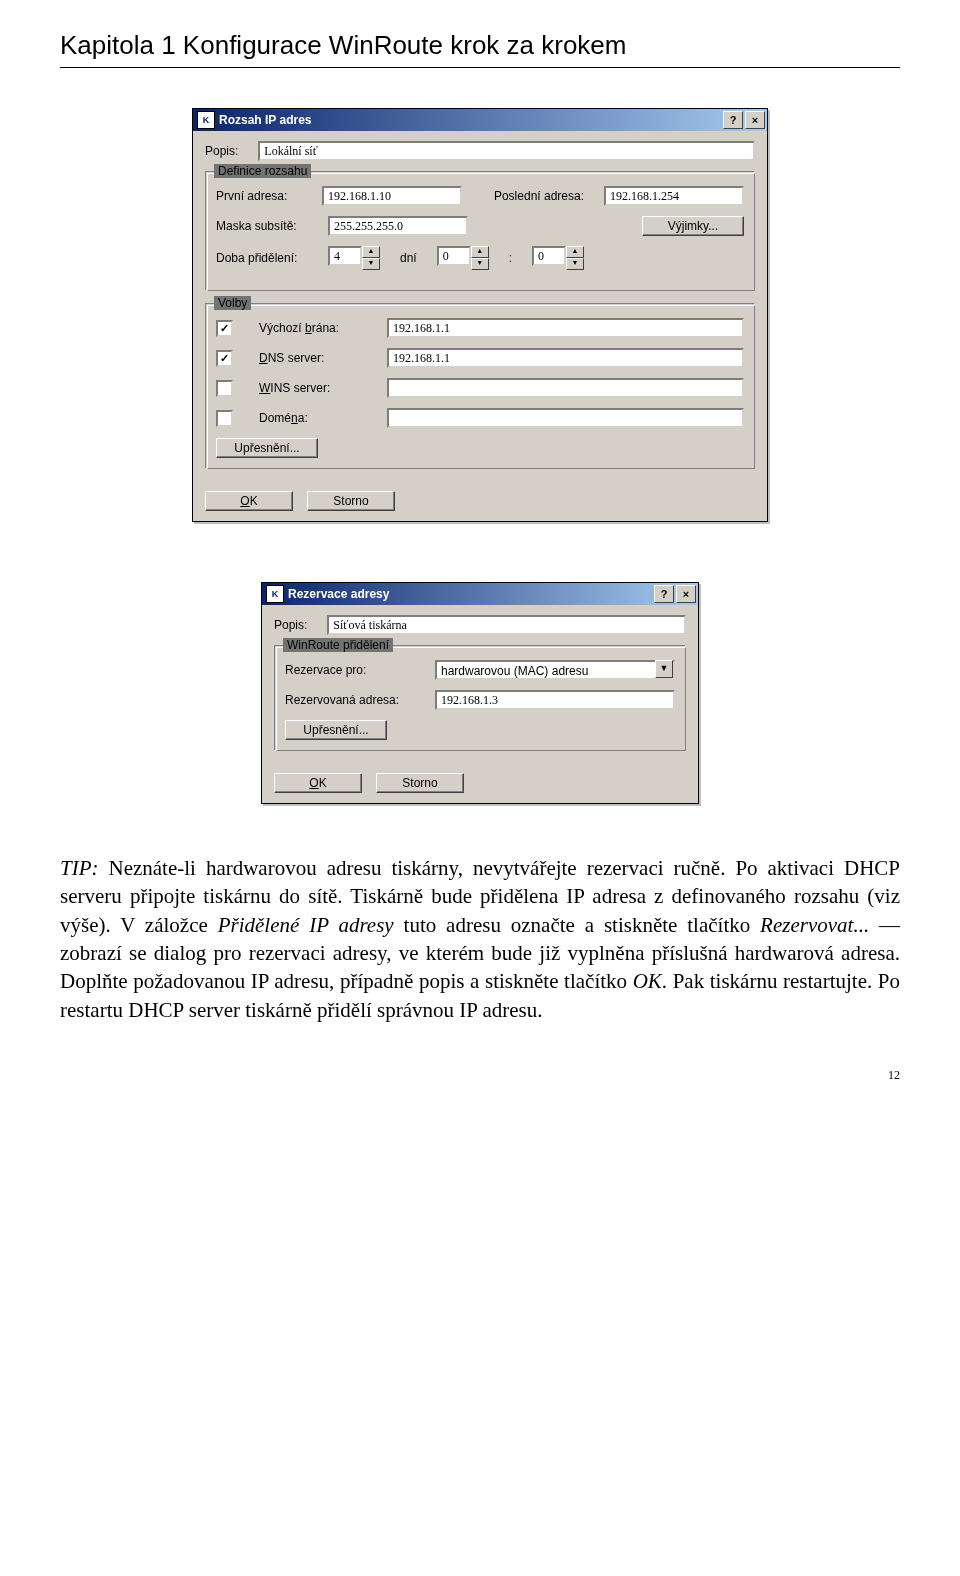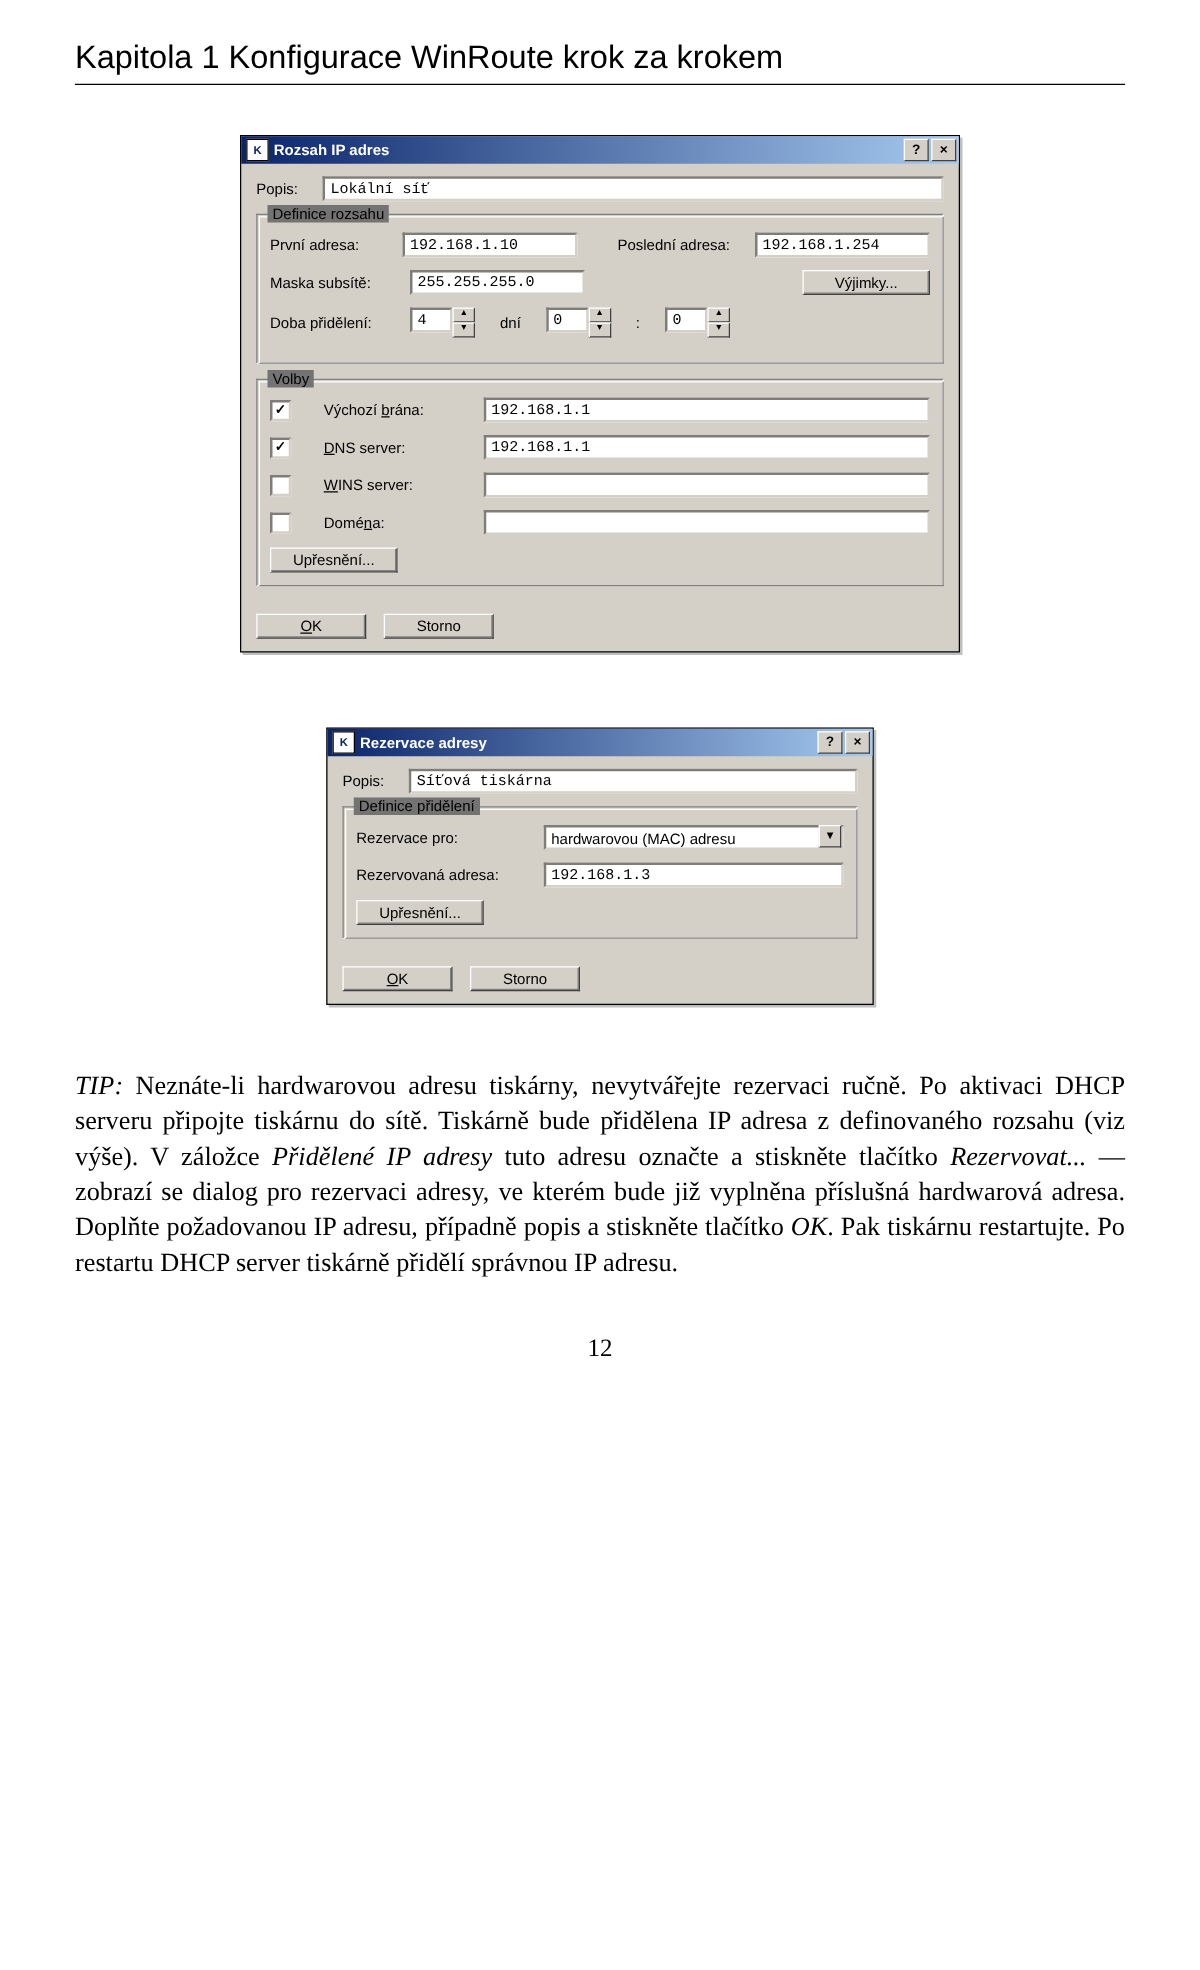--- a/index.html
+++ b/index.html
@@ -10,42 +10,42 @@
   .win{background:#d4d0c8;border:1px solid #000;box-shadow:2px 2px 0 rgba(0,0,0,.25);font-family:Tahoma,Arial,sans-serif;font-size:12px;color:#000}
   .win1{width:574px}
   .win2{width:436px}
   .titlebar{height:22px;background:linear-gradient(to right,#0a246a,#a6caf0);color:#fff;display:flex;align-items:center;padding:0 2px 0 4px;font-weight:700}
   .titlebar .ticon{width:16px;height:16px;margin-right:4px;background:#fff;border:1px solid #000;display:inline-flex;align-items:center;justify-content:center;font-size:9px;font-weight:700;color:#0a246a}
   .titlebar .ttext{flex:1}
   .titlebar .tbtn{width:18px;height:16px;margin-left:2px;background:#d4d0c8;border:1px solid #fff;border-right-color:#404040;border-bottom-color:#404040;color:#000;display:inline-flex;align-items:center;justify-content:center;font-size:11px;font-family:Arial,sans-serif;font-weight:700;cursor:default}
   .body{padding:10px 12px}
   .row{display:flex;align-items:center;margin-bottom:10px;gap:20px}
   .row label{white-space:nowrap}
-  .sunken{background:#fff;border:2px inset #d4d0c8;height:20px;padding:0 4px;font-family:Liberation Mono, monospace;font-size:12px;box-sizing:border-box}
+  .sunken{background:#fff;border:2px inset #d4d0c8;height:20px;padding:0 4px;font-family:Liberation Serif, serif;font-size:12px;box-sizing:border-box}
   input.sunken{outline:none}
   .group{border:1px solid #808080;border-right-color:#fff;border-bottom-color:#fff;position:relative;padding:14px 10px 10px 10px;margin:6px 0 12px 0}
   .group::after{content:"";position:absolute;left:1px;top:1px;right:-1px;bottom:-1px;border:1px solid #fff;border-right-color:#808080;border-bottom-color:#808080;pointer-events:none}
   .group>.legend{position:absolute;top:-8px;left:8px;background:#737373;padding:0 4px;z-index:2}
   .btn{background:#d4d0c8;border:1px solid #fff;border-right-color:#404040;border-bottom-color:#404040;box-shadow:inset -1px -1px 0 #808080,inset 1px 1px 0 #d4d0c8;padding:2px 0;font-family:Tahoma,Arial,sans-serif;font-size:12px;text-align:center;min-width:86px;cursor:default}
   .btn.wider{min-width:100px}
   .btnrow{display:flex;justify-content:flex-start;gap:14px;margin-top:6px}
   .spin{display:inline-flex}
   .spin input{width:34px}
   .spinbtns{display:flex;flex-direction:column}
   .spinbtns div{width:16px;height:10px;background:#d4d0c8;border:1px solid #fff;border-right-color:#404040;border-bottom-color:#404040;font-size:7px;line-height:7px;text-align:center}
   .chk{width:13px;height:13px;background:#fff;border:2px inset #d4d0c8;display:inline-flex;align-items:center;justify-content:center;font-size:11px;line-height:11px;font-weight:700;margin-right:6px}
   .sel{background:#fff;border:2px inset #d4d0c8;height:20px;display:flex;align-items:flex-end;box-sizing:border-box}
   .sel span{flex:1;padding:0 4px}
   .sel .drop{width:16px;height:16px;background:#d4d0c8;border:1px solid #fff;border-right-color:#404040;border-bottom-color:#404040;text-align:center;font-size:9px;line-height:14px}
   .u{text-decoration:underline}
   .article{font-size:21px;line-height:1.35;text-align:justify}
   .article p{margin:0 0 2px 0}
   .article .first{text-indent:0}
   .article .italic{font-style:italic}
-  .pagenum{text-align:center;font-size:20px;margin-top:44px}
+  .pagenum{text-align:right;font-size:12px;margin-top:44px}
 </style>
 </head>
 <body>
 
 <div class="page">
   <h1 class="chapter-title">Kapitola 1 Konfigurace WinRoute krok za krokem</h1>
   <hr class="hr">
 
   <div class="dialogs">
 
@@ -145,21 +145,21 @@
         <span class="tbtn">?</span>
         <span class="tbtn">×</span>
       </div>
       <div class="body">
         <div class="row">
           <label>Popis:</label>
           <input class="sunken" style="flex: 1 1 0%;" value="Síťová tiskárna">
         </div>
 
         <div class="group">
-          <span class="legend">Definice přidělení</span>
+          <span class="legend">WinRoute přidělení</span>
           <div class="row">
             <label style="width:130px">Rezervace pro:</label>
             <div class="sel" style="flex:1">
               <span>hardwarovou (MAC) adresu</span>
               <div class="drop">▼</div>
             </div>
           </div>
           <div class="row">
             <label style="width:130px">Rezervovaná adresa:</label>
             <input class="sunken" style="flex: 1 1 0%;" value="192.168.1.3">

